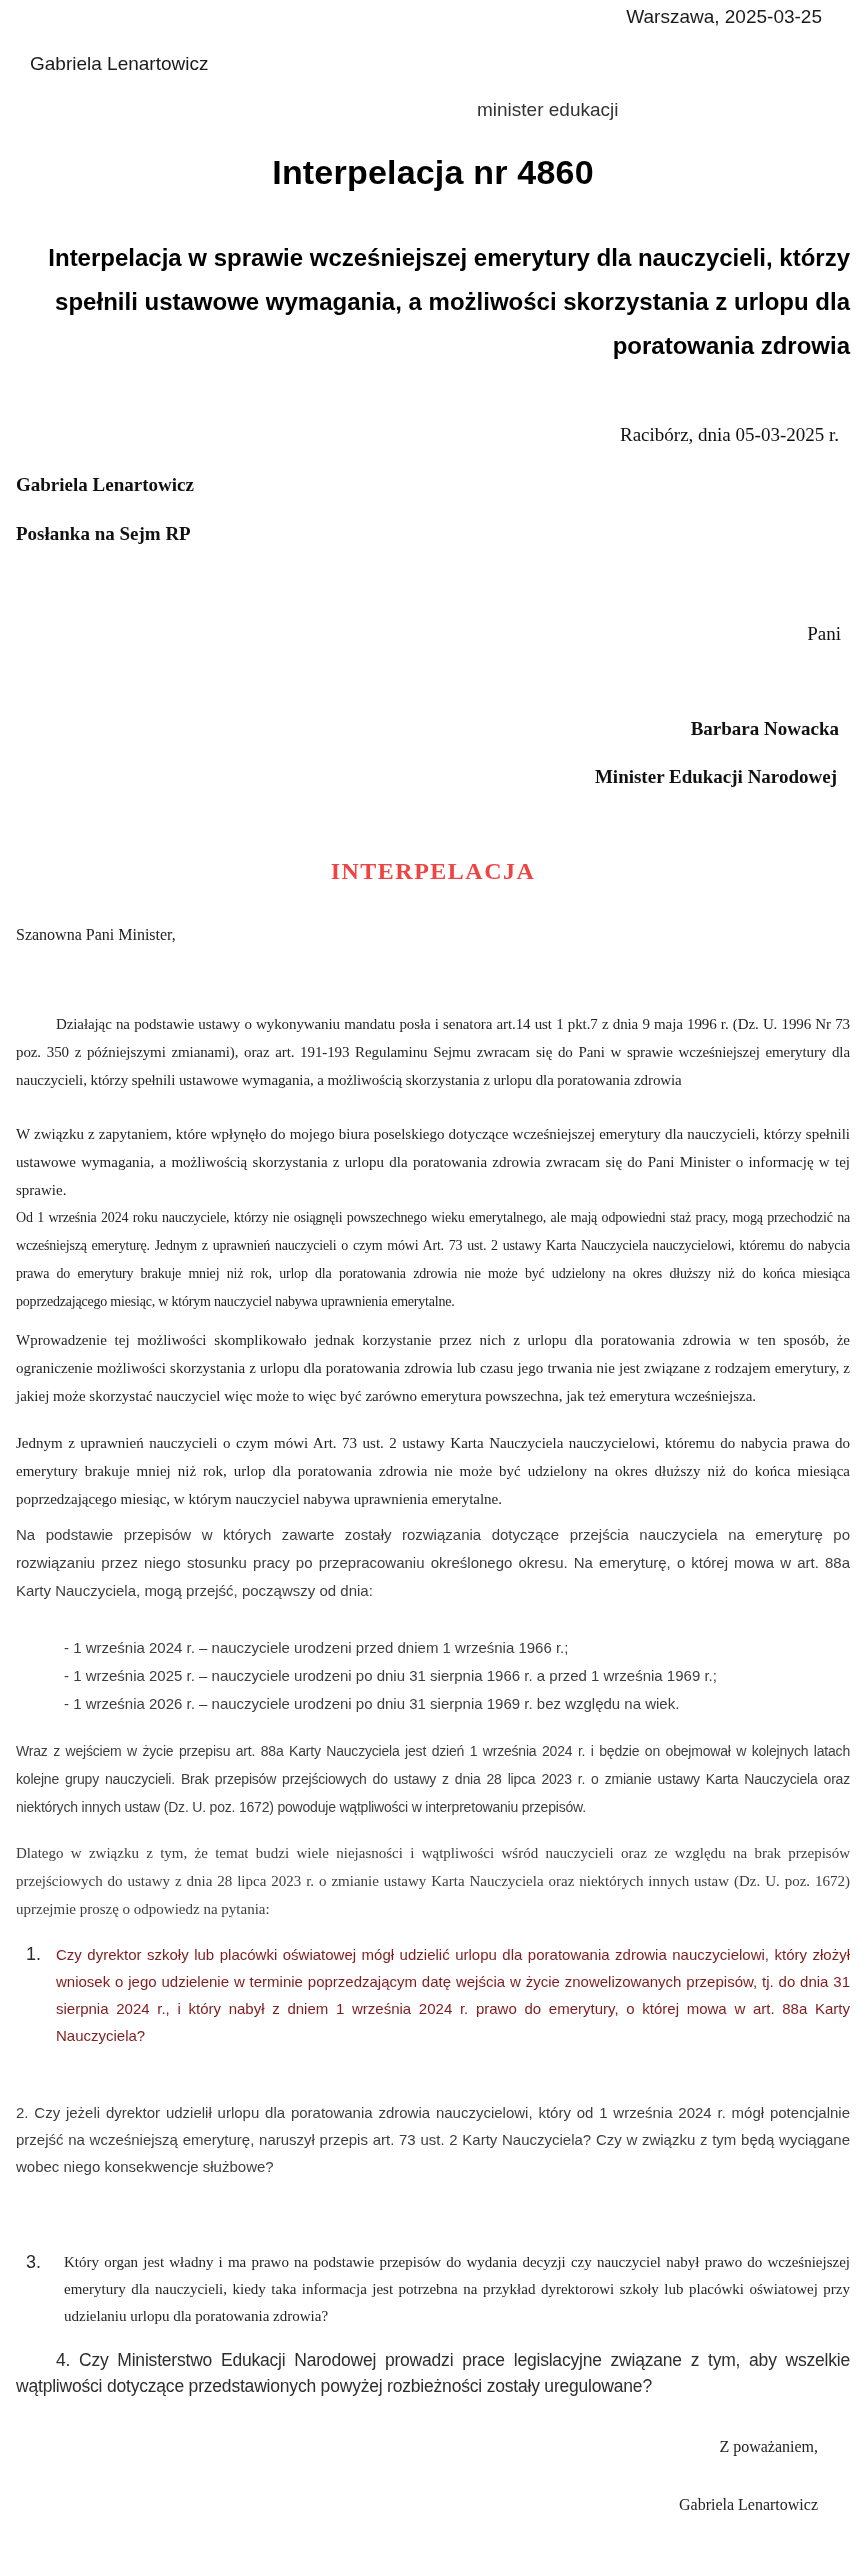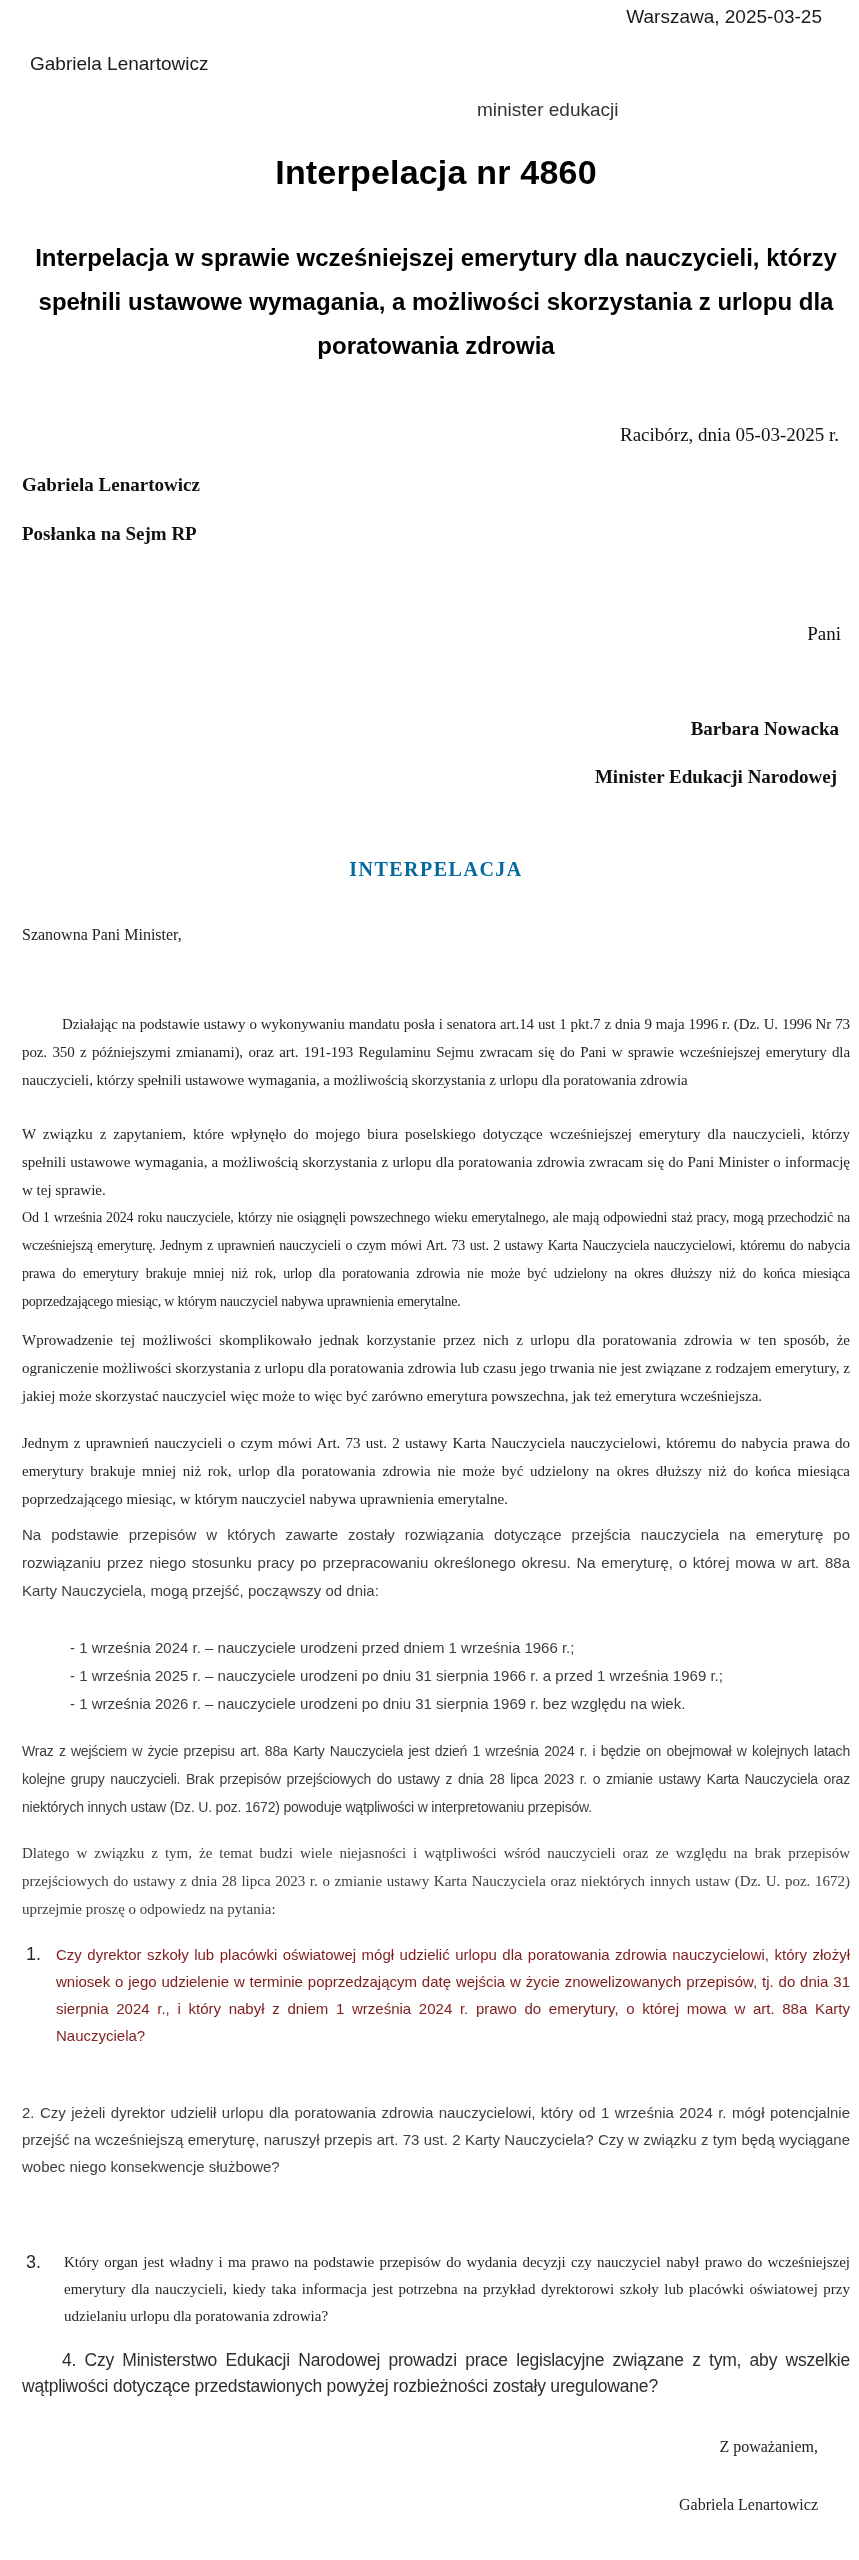--- a/index.html
+++ b/index.html
@@ -4,41 +4,41 @@
 <style>
   html, body { margin: 0; padding: 0; background: #ffffff; }
   .page {
     position: relative;
     width: 859px;
     height: 2560px;
     margin: 0 auto;
     background: #ffffff;
     overflow: hidden;
   }
-  .abs { position: absolute; left: 22px; right: 9px; }
+  .abs { position: absolute; left: 16px; right: 9px; }
   .sans { font-family: "Liberation Sans", sans-serif; }
   .serif { font-family: "Liberation Serif", serif; }
 
   
   .city-date   { top: 6px;  text-align: right; padding-right: 28px; font-size: 19px; color: #1b1b1b; }
   .author-top  { top: 53px; left: 30px; font-size: 19px; color: #1b1b1b; }
   .minister-lbl{ top: 99px; left: 477px; font-size: 19px; color: #333333; }
   .main-title  { top: 153px; text-align: center; font-size: 34px; font-weight: 700; color: #000; letter-spacing: 0.2px; }
-  .subject     { top: 236px; font-size: 24px; font-weight: 700; line-height: 44px; color: #000; text-align: center; }
+  .subject     { top: 236px; font-size: 24px; font-weight: 700; line-height: 44px; color: #000; text-align: right; }
 
   
   .place-date  { top: 424px; text-align: right; padding-right: 11px; font-size: 19px; color: #111; }
   .sender-name { top: 474px; font-size: 19px; font-weight: 700; color: #111; }
   .sender-title{ top: 523px; font-size: 19px; font-weight: 700; color: #111; }
   .salutation  { top: 623px; text-align: right; padding-right: 9px;  font-size: 19px; color: #111; }
   .recip-name  { top: 718px; text-align: right; padding-right: 11px; font-size: 19px; font-weight: 700; color: #111; }
   .recip-title { top: 766px; text-align: right; padding-right: 13px; font-size: 19px; font-weight: 700; color: #111; }
 
   
-  .doc-heading { top: 858px; text-align: center; font-size: 20px; font-weight: 700; letter-spacing: 1.5px; color: #0369a1; }
+  .doc-heading { top: 858px; text-align: center; font-size: 24px; font-weight: 700; letter-spacing: 1.5px; color: #ef4444; }
   .greeting    { top: 926px; font-size: 16px; color: #222; }
 
   .p-serif { font-size: 15px; line-height: 28px; color: #242424; text-align: justify; }
   .p-sans  { font-size: 15px; line-height: 28px; color: #3e3e3e; text-align: justify; margin-left: 48px; }
 
   .para-a { top: 1010px; text-indent: 40px; letter-spacing: -0.1px; }
   .para-bc{ top: 1120px; }
   .para-c { letter-spacing: -0.2px; font-size: 14px; }
   .para-d { top: 1326px; }
   .para-e { top: 1429px; }

